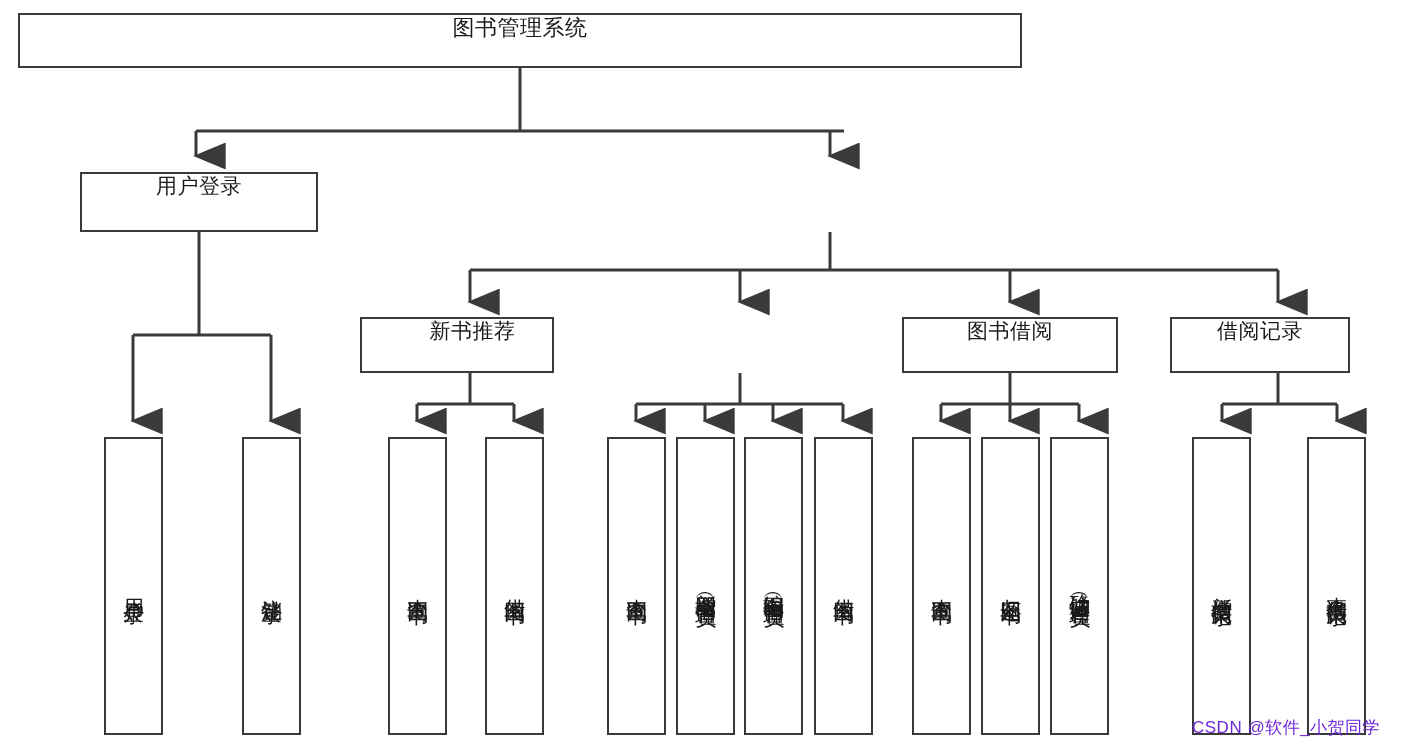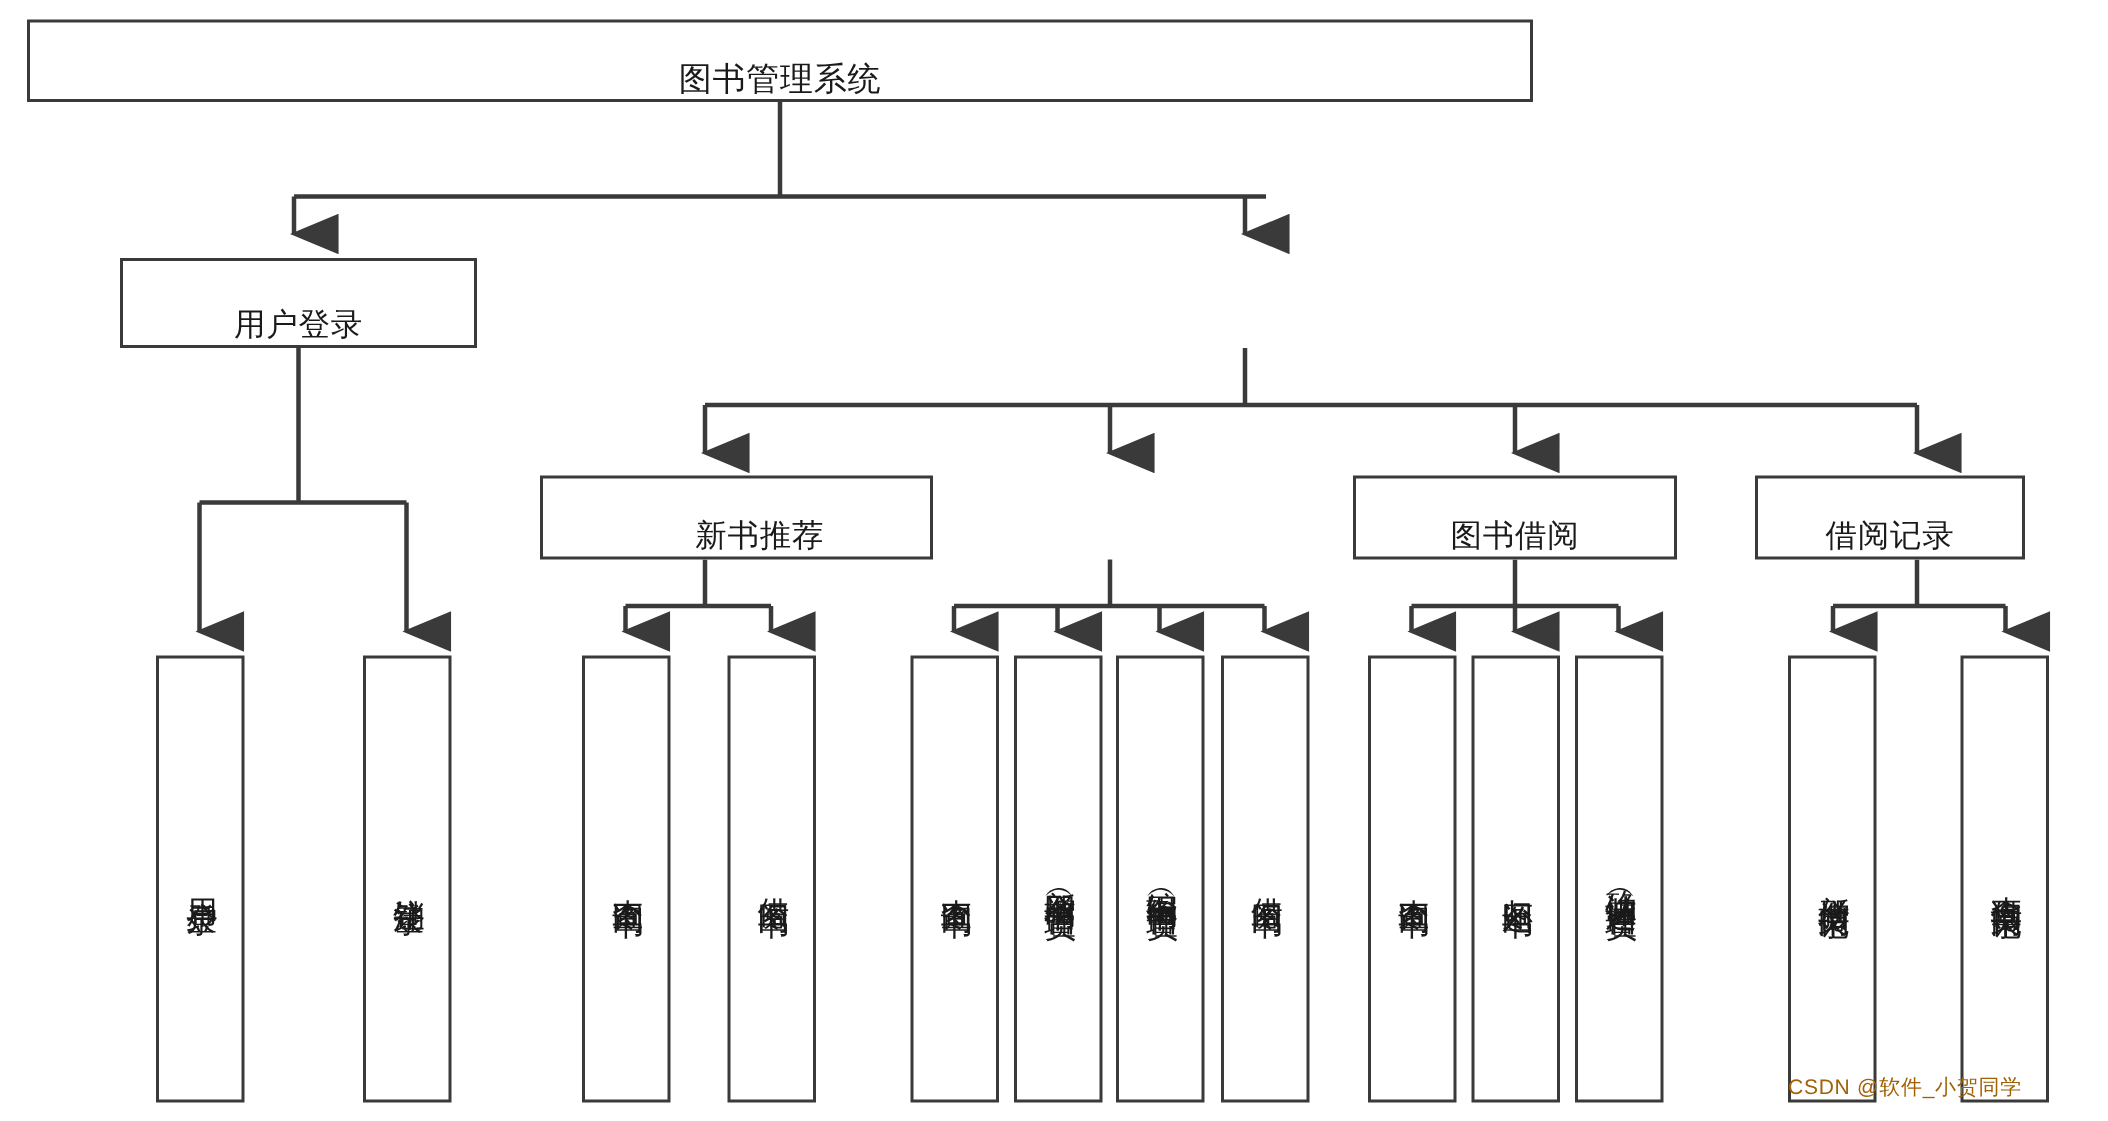--- a/index.html
+++ b/index.html
@@ -23,21 +23,21 @@
     width: 1405px;
     height: 747px;
     pointer-events: none;
   }
   .node {
     position: absolute;
     box-sizing: border-box;
     background: #ffffff;
     border: 2.5px solid #3a3a3a;
     display: flex;
-    align-items: flex-end;
+    align-items: flex-start;
     justify-content: center;
     color: #1a1a1a;
   }
   .node .label {
     display: block;
     line-height: 1.18;
     letter-spacing: 0.5px;
     white-space: nowrap;
   }
   
@@ -56,22 +56,22 @@
   .node.vert .label {
     writing-mode: vertical-rl;
     text-orientation: upright;
     font-size: 21px;
     line-height: 1.06;
     letter-spacing: 2px;
     white-space: nowrap;
   }
   .watermark {
     position: absolute;
-    font-size: 14px;
-    color: #a16207;
+    font-size: 17px;
+    color: #6d28d9;
     white-space: nowrap;
     letter-spacing: 0.5px;
   }
 </style>
 </head>
 <body>
 
 <div id="canvas">
 
   <svg class="wires" viewBox="0 0 1405 747" xmlns="http://www.w3.org/2000/svg">
@@ -125,21 +125,21 @@
   </svg>
 
   <div class="node horiz root" style="left:18px; top:13px; width:1004px; height:55px;">
     <span class="label">图书管理系统</span>
   </div>
 
   <div class="node horiz" style="left:80px; top:172px; width:238px; height:60px;">
     <span class="label">用户登录</span>
   </div>
 
-  <div class="node horiz" style="left:360px; top:317px; width:262px; height:56px;padding-left:31px;">
+  <div class="node horiz" style="left:360px; top:317px; width:194px; height:56px;padding-left:31px;">
     <span class="label">新书推荐</span>
   </div>
   <div class="node horiz" style="left:902px; top:317px; width:216px; height:56px;">
     <span class="label">图书借阅</span>
   </div>
   <div class="node horiz" style="left:1170px; top:317px; width:180px; height:56px;">
     <span class="label">借阅记录</span>
   </div>
 
   <div class="node vert" style="left:104px; top:437px; width:59px; height:298px;">

